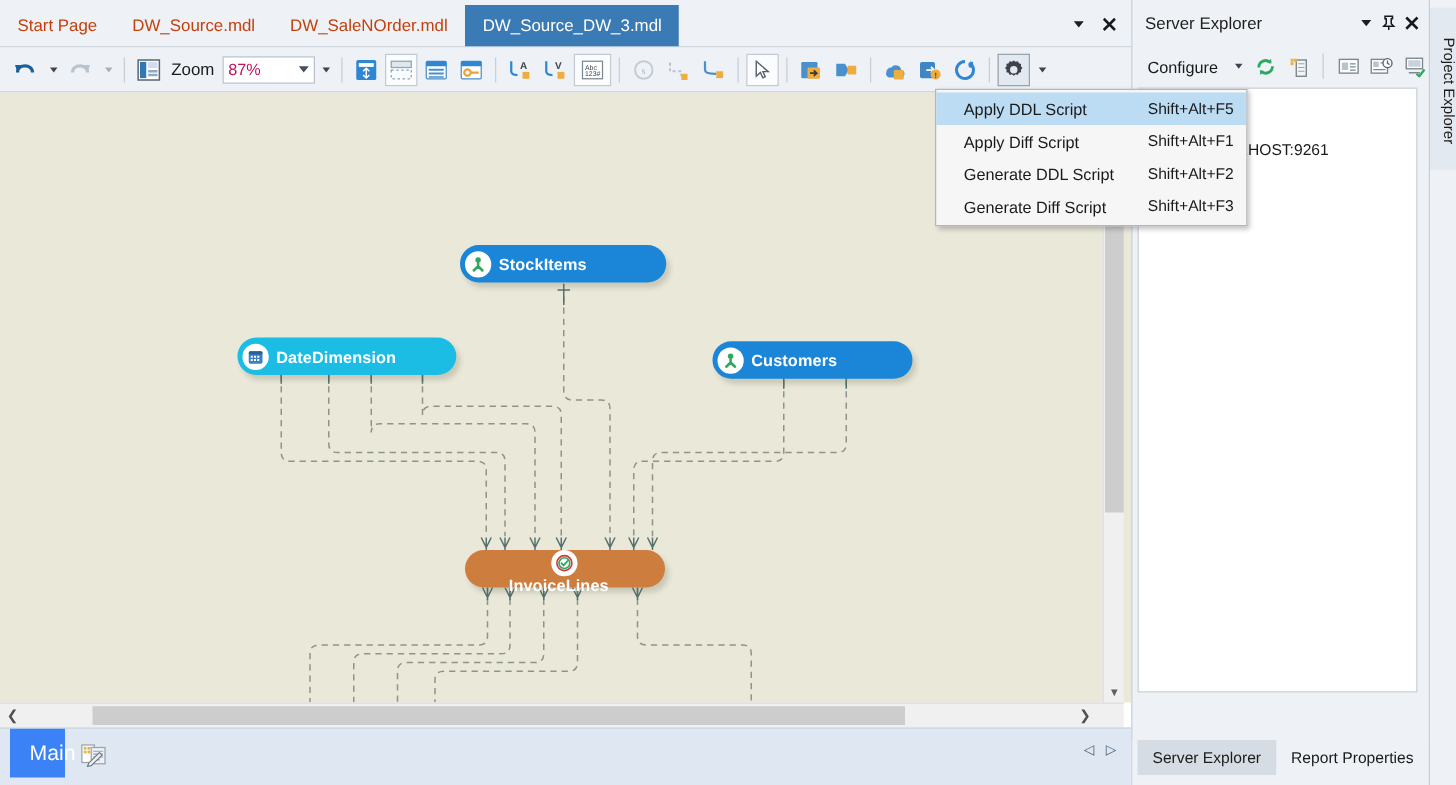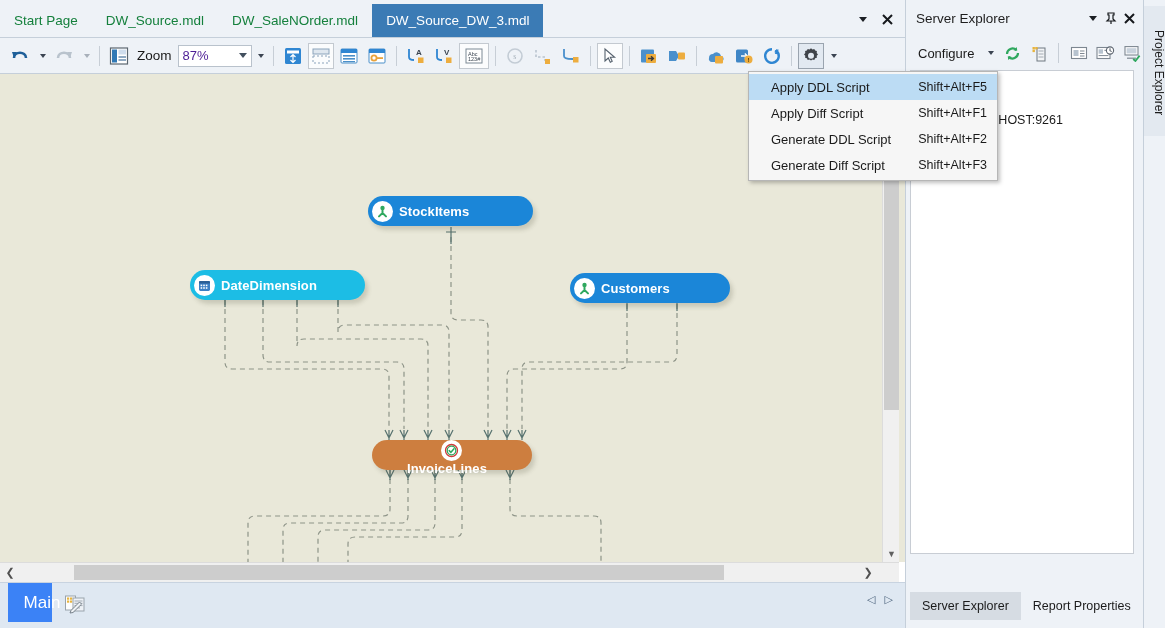--- a/index.html
+++ b/index.html
@@ -14,21 +14,21 @@
   #app { position: relative; width: 1165px; height: 628px; }
 
   
   #tabbar {
     position: absolute; left: 0; top: 0; width: 905px; height: 38px;
     background: #eef2f7;
     border-bottom: 1px solid #c5cfda;
   }
   .doctab {
     position: relative; float: left; height: 33px; margin-top: 4px;
-    padding: 0 14px; line-height: 33px; font-size: 13.5px; color: #15803d;
+    padding: 0 14px; line-height: 33px; font-size: 13.5px; color: #c2410c;
     cursor: default; white-space: nowrap;
   }
   .doctab.active {
     background: #3b7bb5; color: #ffffff;
   }
   #tabbar-right {
     position: absolute; right: 4px; top: 0; height: 38px;
     display: flex; align-items: center; gap: 8px; padding-right: 6px;
   }
   .tb-btn { width: 16px; height: 16px; display: flex; align-items: center;
@@ -50,21 +50,21 @@
   .tool.framed { border: 1px solid #c3c9d0; background: #fbfcfd; }
   .tool.pressed { border: 1px solid #9aa4af; background: #e2e9f1; }
   .sep { width: 1px; height: 20px; background: #c7ced6; margin: 0 5px; }
   .mini-caret { width: 0; height: 0; border-left: 3.5px solid transparent;
                 border-right: 3.5px solid transparent; border-top: 4px solid #3b4452;
                 margin-left: 2px; }
   .mini-caret.grey { border-top-color: #a8b0ba; }
   #zoomlabel { font-size: 13.5px; color: #1a1a1a; margin: 0 6px 0 4px; }
   #zoombox {
     width: 74px; height: 22px; background: #ffffff; border: 1px solid #b9c2cc;
-    display: flex; align-items: center; padding: 0 4px; font-size: 13px; color: #4c1d95;
+    display: flex; align-items: center; padding: 0 4px; font-size: 13px; color: #be185d;
   }
   #zoombox .val { flex: 1; }
   #zoombox .cr { width: 0; height: 0; border-left: 4px solid transparent;
                  border-right: 4px solid transparent; border-top: 5px solid #42505f; }
 
   
   #canvas-wrap {
     position: absolute; left: 0; top: 74px; width: 905px; height: 488px;
     background: #e9e8d9; overflow: hidden;
   }

